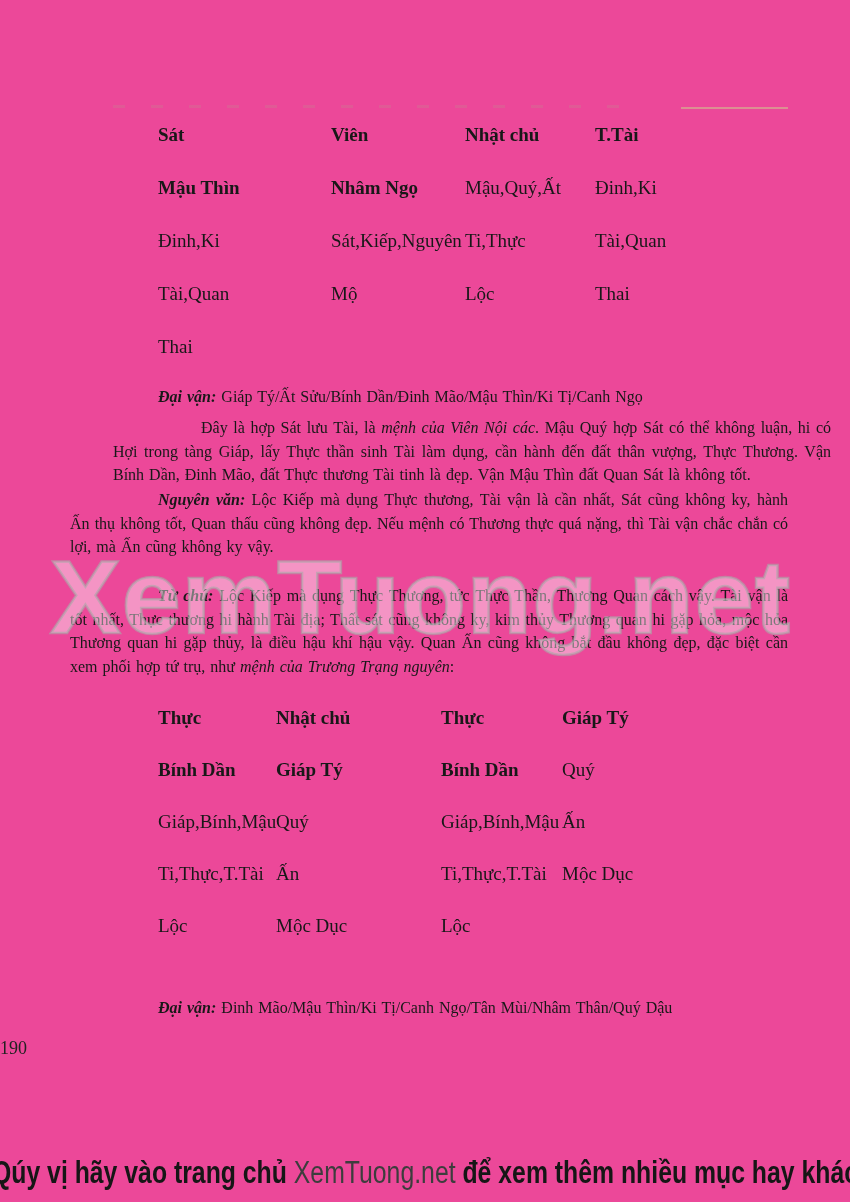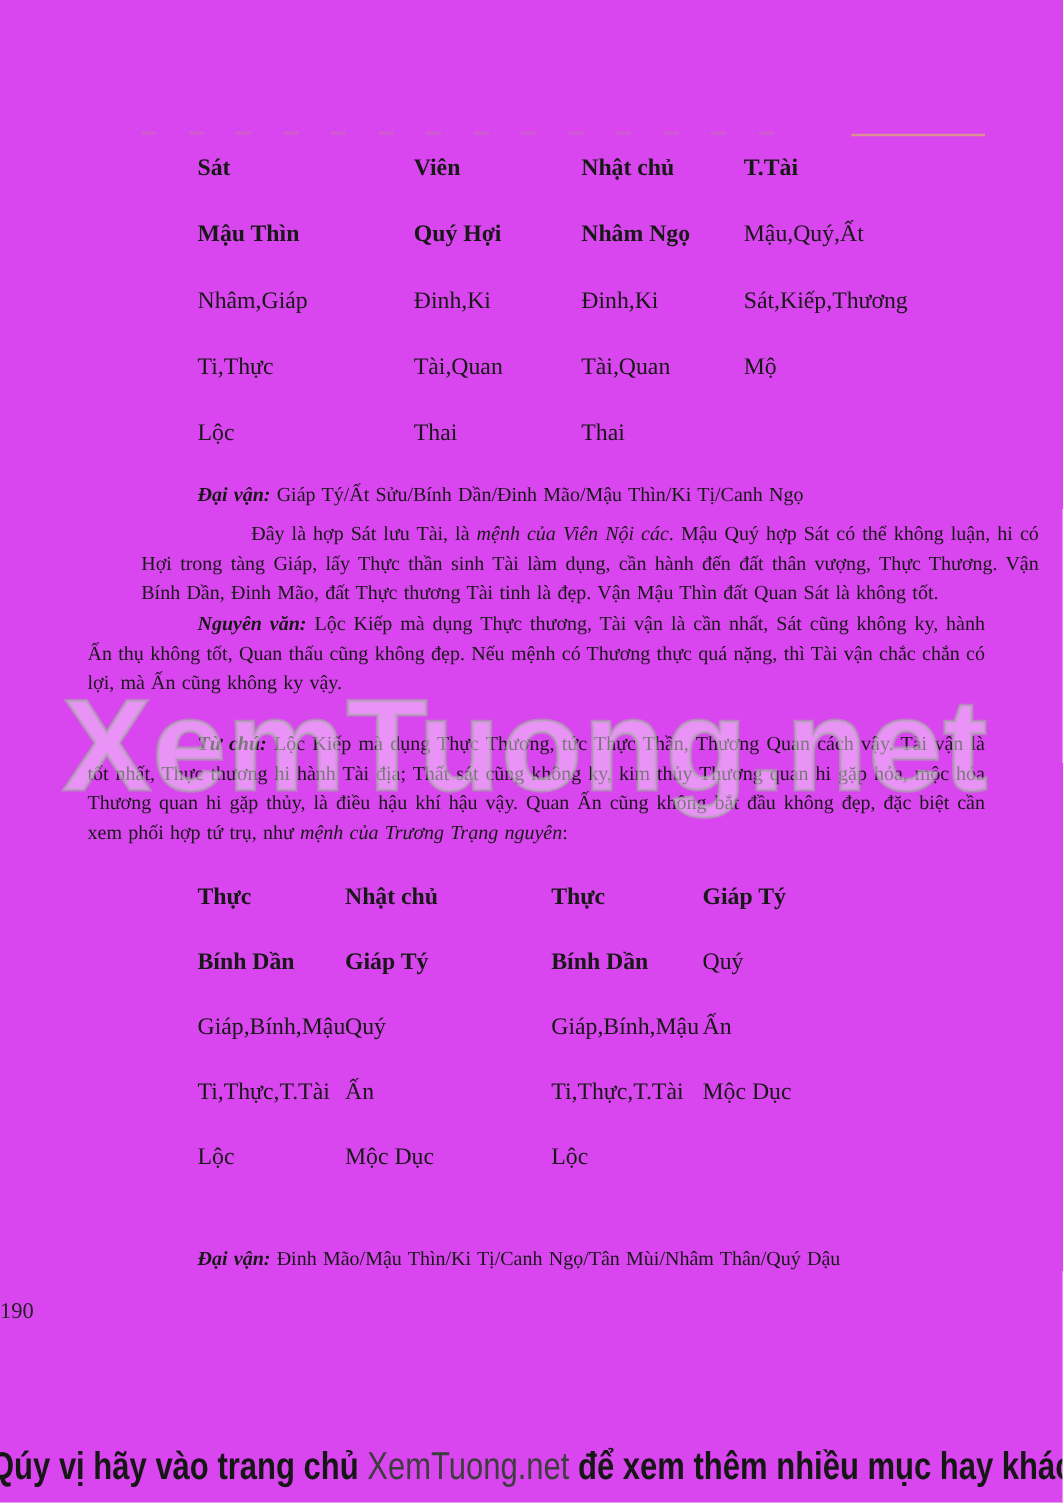--- a/index.html
+++ b/index.html
@@ -1,20 +1,20 @@
 <!DOCTYPE html>
 <html><head>
 <meta charset="utf-8">
 <style>
   html,body{margin:0;padding:0;background:#e9e9e9;}
   .page{
     position:relative;
     width:850px;height:1202px;
     margin:0 auto;
-    background:#d946ef;
+    background:#ec4899;
     font-family:"Liberation Serif","DejaVu Serif",serif;
     color:#181818;
     overflow:hidden;
   }
   
   .top-remnants{
     position:absolute;top:105px;left:113px;width:525px;height:3px;
     background:repeating-linear-gradient(90deg, rgba(190,140,140,.38) 0 12px, rgba(190,140,140,0) 12px 38px);
     opacity:.7;
   }
@@ -76,27 +76,25 @@
 
   <div class="top-remnants"></div>
   <div class="top-redline"></div>
 
   <div class="grid t1">
     <div class="cell b">Sát</div>
     <div class="cell b">Viên</div>
     <div class="cell b">Nhật chủ</div>
     <div class="cell b">T.Tài</div>
     <div class="cell b">Mậu Thìn</div>
-    <div class="cell b">Quý Hợi</div>
     <div class="cell b">Nhâm Ngọ</div>
     <div class="cell">Mậu,Quý,Ất</div>
-    <div class="cell">Nhâm,Giáp</div>
     <div class="cell">Đinh,Ki</div>
     <div class="cell">Đinh,Ki</div>
-    <div class="cell">Sát,Kiếp,Thương</div>
+    <div class="cell">Sát,Kiếp,Nguyên</div>
     <div class="cell">Ti,Thực</div>
     <div class="cell">Tài,Quan</div>
     <div class="cell">Tài,Quan</div>
     <div class="cell">Mộ</div>
     <div class="cell">Lộc</div>
     <div class="cell">Thai</div>
     <div class="cell">Thai</div>
   </div>
 
   <p class="tb dai1"><span class="lbl">Đại vận:</span><span> Giáp Tý/Ất Sửu/Bính Dần/Đinh Mão/Mậu Thìn/Ki Tị/Canh Ngọ</span></p>

